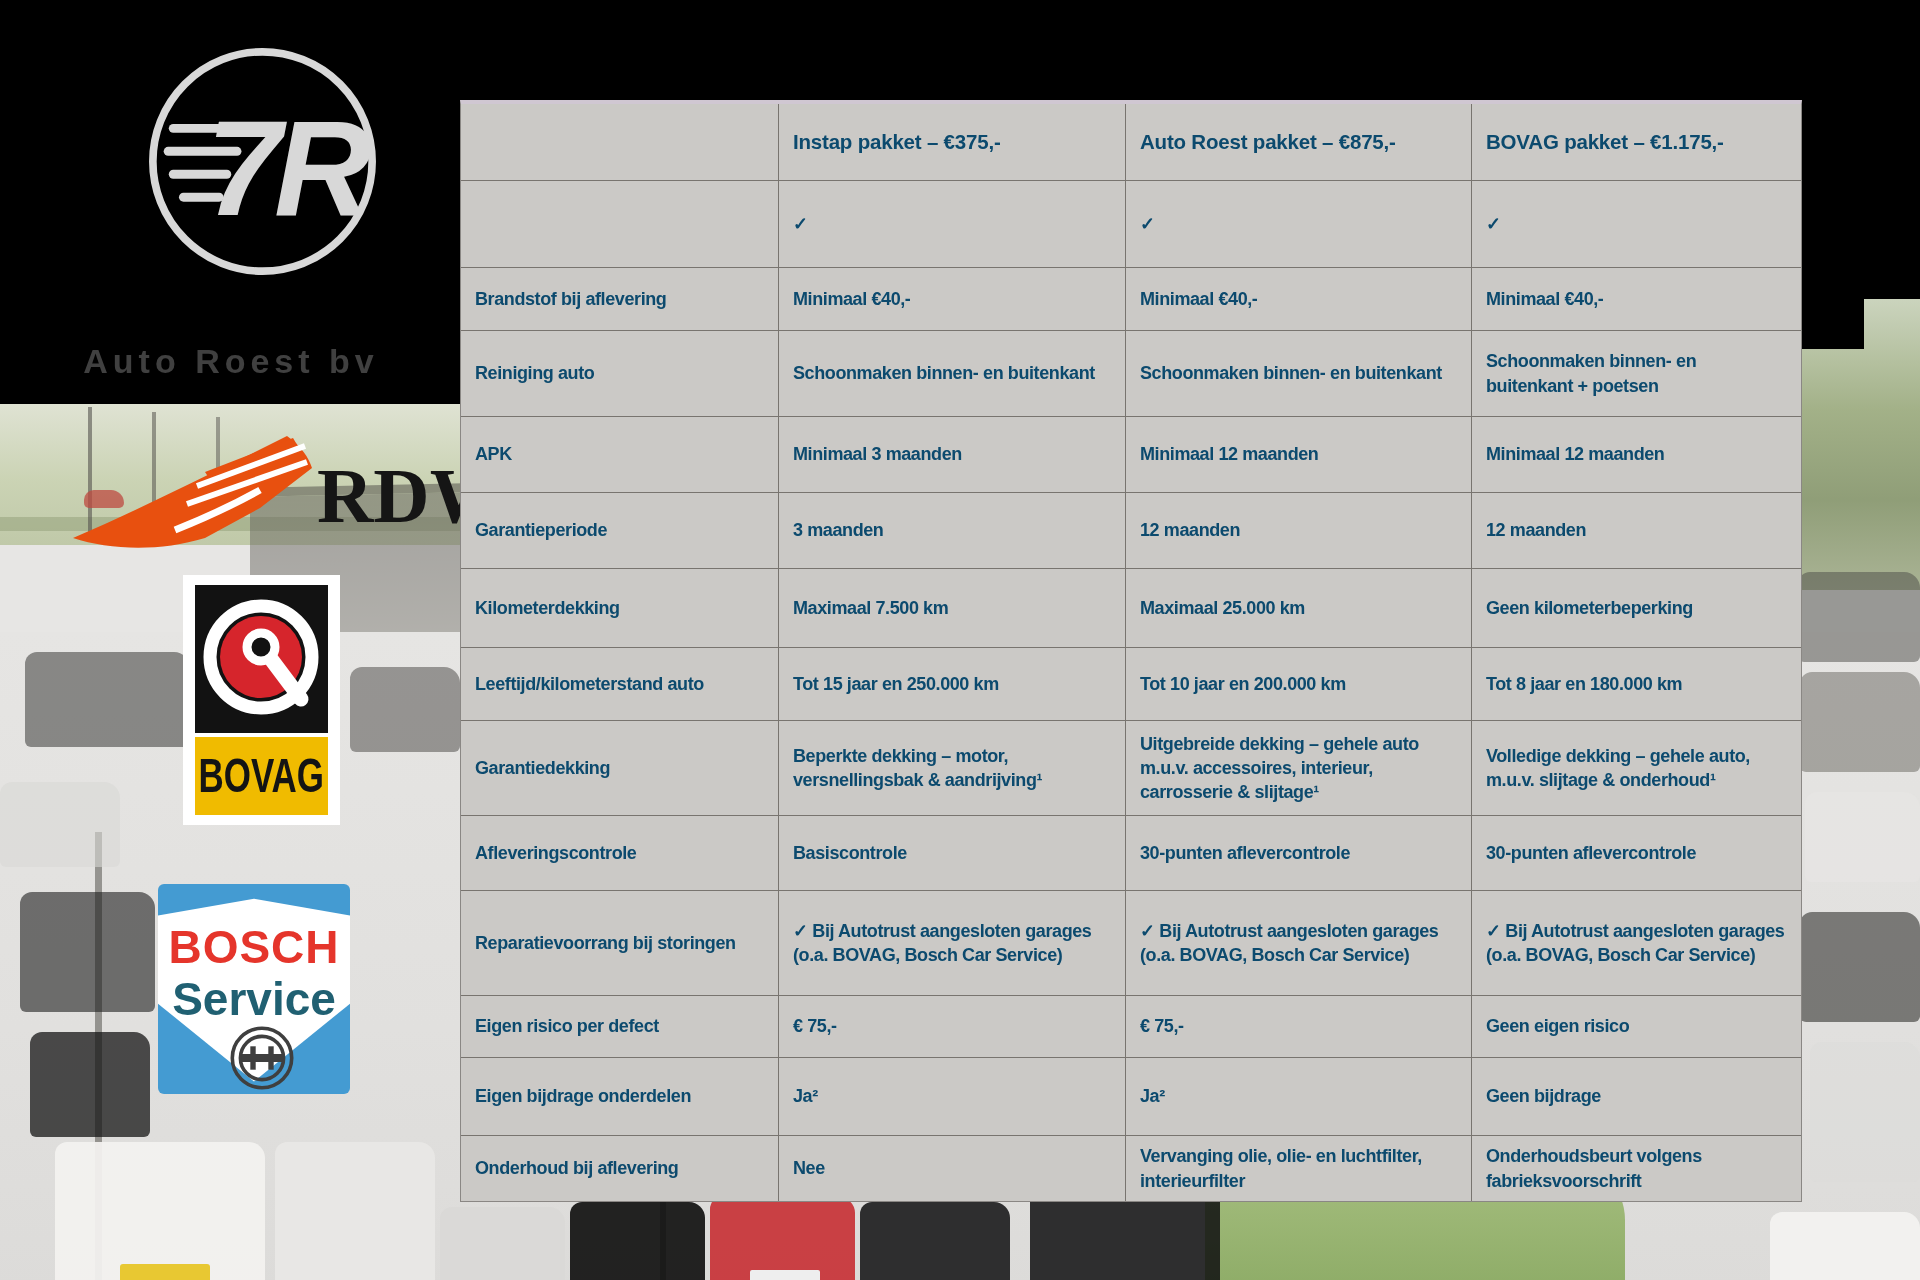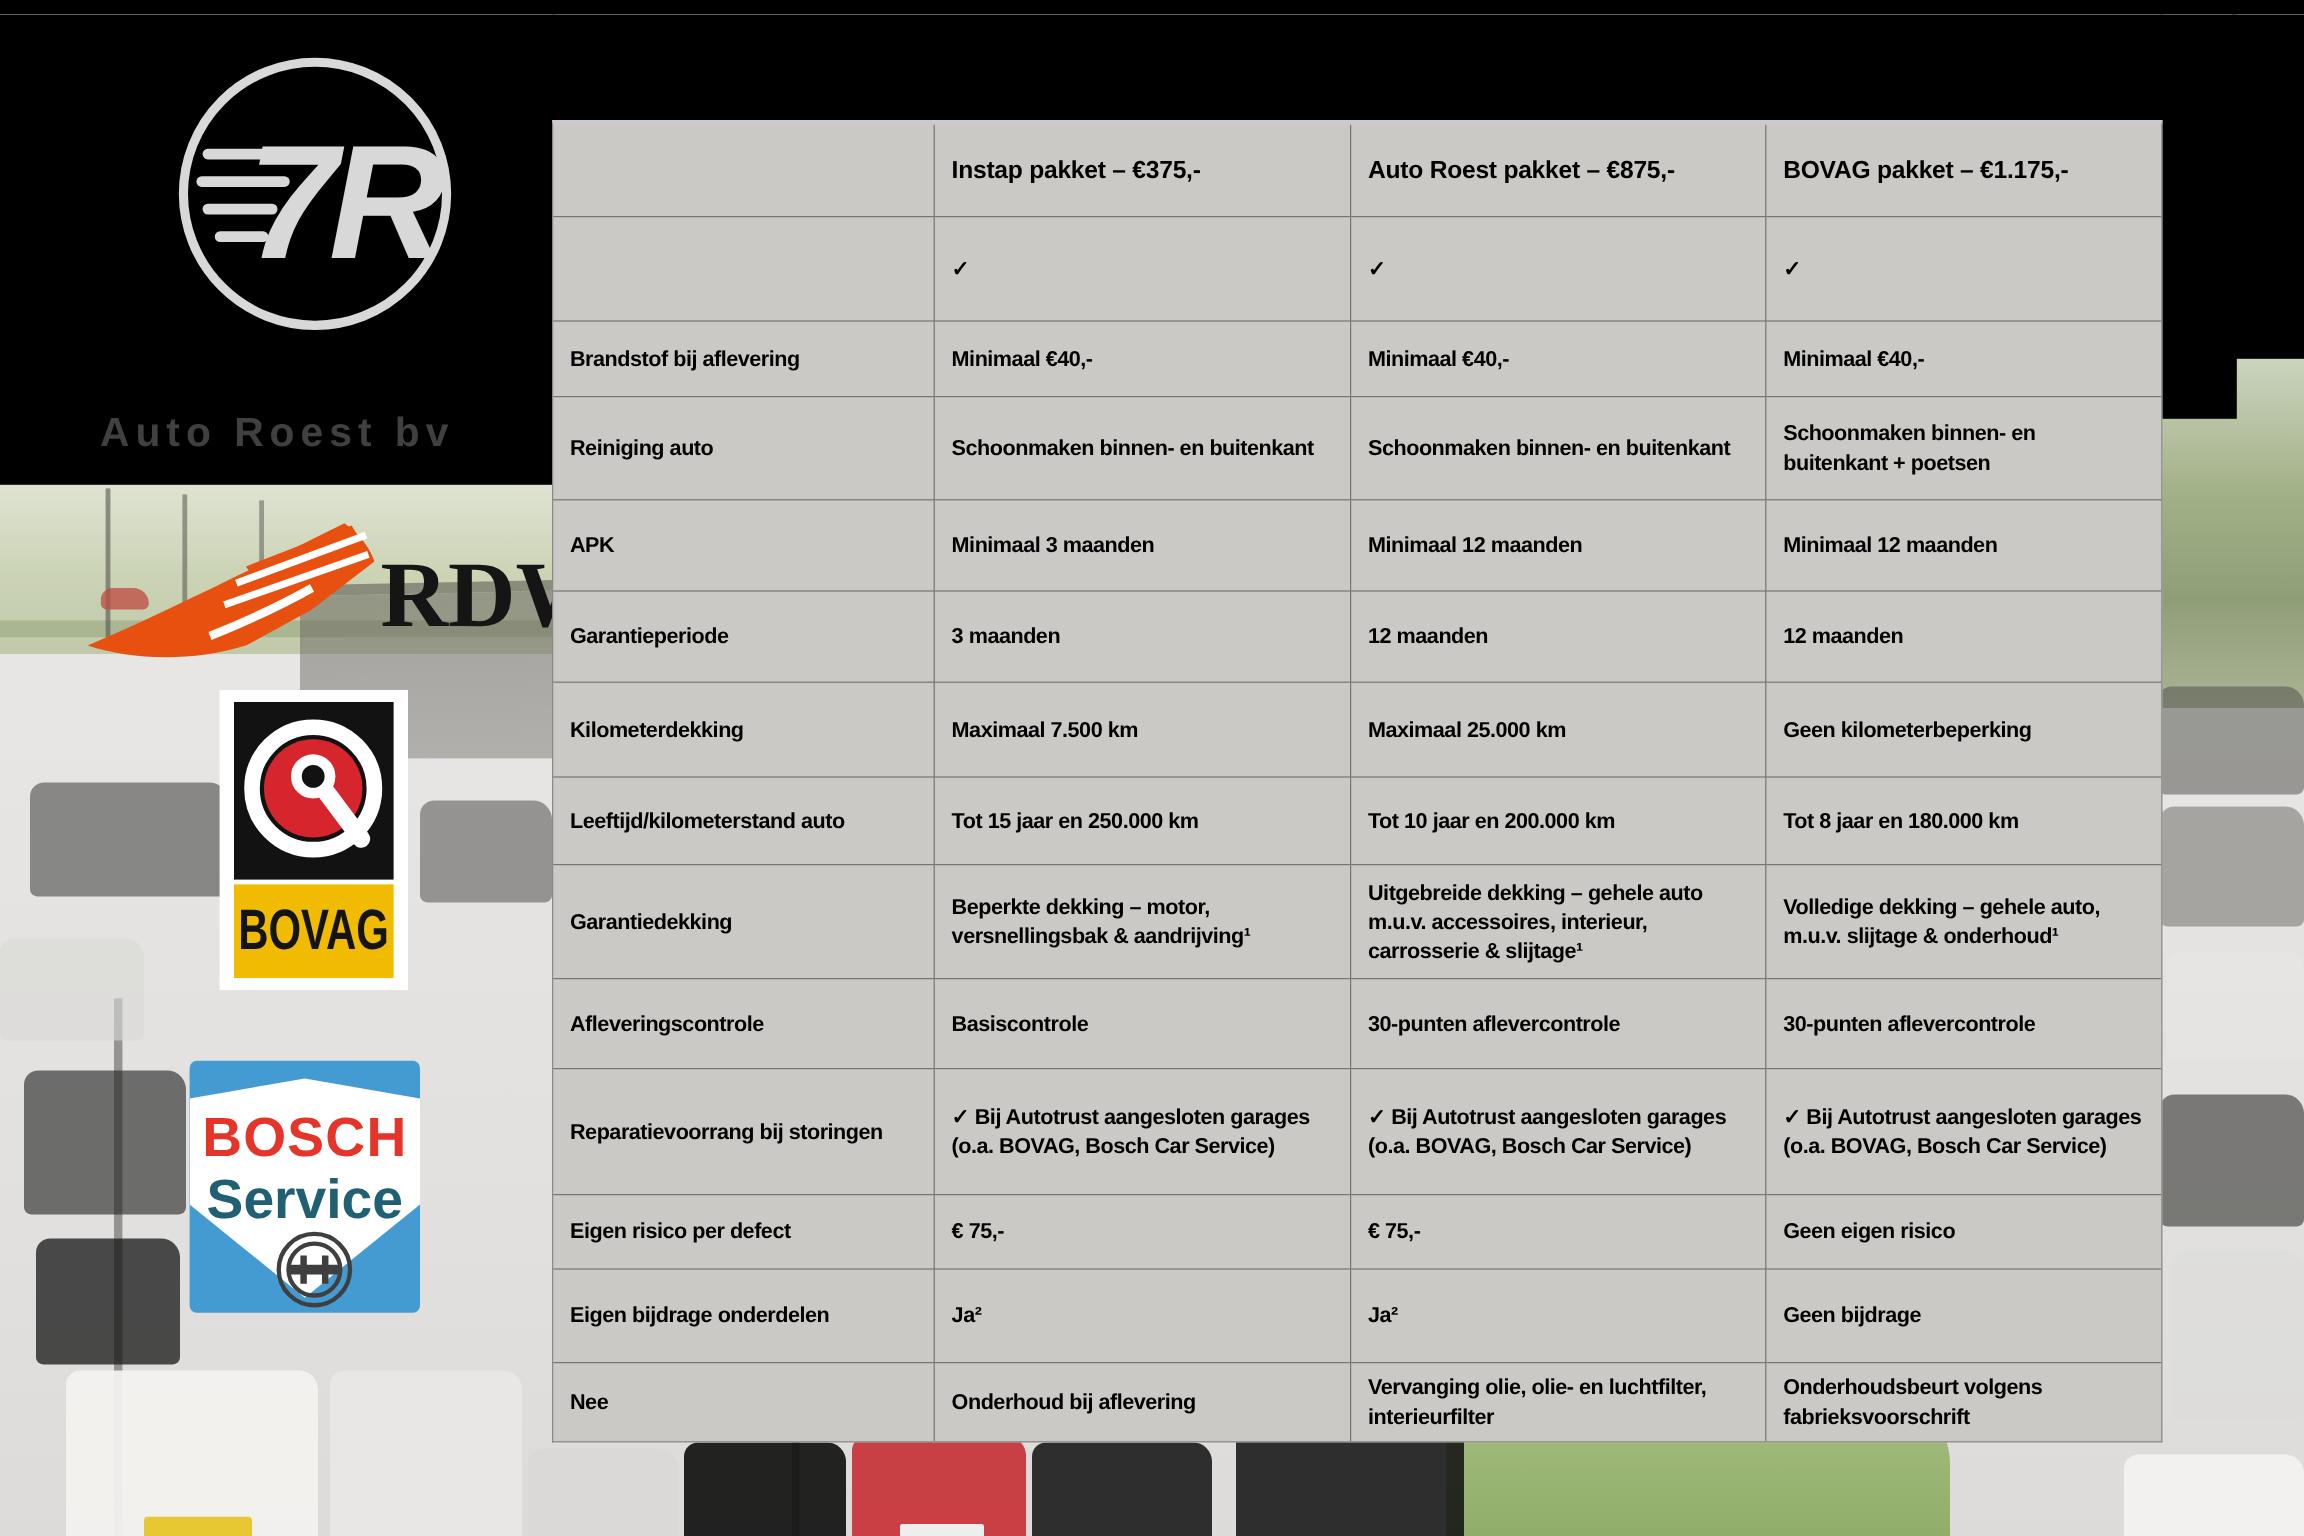--- a/index.html
+++ b/index.html
@@ -45,21 +45,21 @@
   .bosch-l2{position:absolute;left:0;top:88px;width:100%;text-align:center;
     color:var(--bosch-teal,#206072);font-size:46px;font-weight:800;}
   .bosch-arm{position:absolute;left:68px;top:138px;}
   
   .pkg-table{position:absolute;left:460px;top:88px;display:grid;
     grid-template-columns:318px 347px 346px 329px;
     grid-template-rows:77px 87px 63px 86px 76px 76px 79px 73px 95px 75px 105px 62px 78px 65px;
     background:var(--table-bg,#cbc9c6);border:1px solid #8a8784;border-top:4px solid #d0c7d2;}
   .pkg-table .cell{border-right:1px solid #78746f;border-bottom:1px solid #78746f;
     display:flex;align-items:center;padding:6px 14px;box-sizing:border-box;
-    color:#000000;font-weight:bold;font-size:18px;line-height:1.35;letter-spacing:-.4px;}
+    color:#0c4a6e;font-weight:bold;font-size:18px;line-height:1.35;letter-spacing:-.4px;}
   .pkg-table .cell:nth-child(4n){border-right:none;}
   .pkg-table .cell:nth-last-child(-n+4){border-bottom:none;}
   .pkg-table .hdr{font-size:20.5px;letter-spacing:-.2px;}
 </style>
 </head>
 <body>
 
 <div id="canvas">
 
   <div>
@@ -204,19 +204,19 @@
       <div class="cell val">✓ Bij Autotrust aangesloten garages (o.a. BOVAG, Bosch Car Service)</div>
       <div class="cell val">✓ Bij Autotrust aangesloten garages (o.a. BOVAG, Bosch Car Service)</div>
       <div class="cell rl">Eigen risico per defect</div>
       <div class="cell val">€ 75,-</div>
       <div class="cell val">€ 75,-</div>
       <div class="cell val">Geen eigen risico</div>
       <div class="cell rl">Eigen bijdrage onderdelen</div>
       <div class="cell val">Ja²</div>
       <div class="cell val">Ja²</div>
       <div class="cell val">Geen bijdrage</div>
+      <div class="cell rl">Onderhoud bij aflevering</div>
       <div class="cell val">Nee</div>
-      <div class="cell rl">Onderhoud bij aflevering</div>
       <div class="cell val">Vervanging olie, olie- en luchtfilter, interieurfilter</div>
       <div class="cell val">Onderhoudsbeurt volgens fabrieksvoorschrift</div>
     </div>
 
 </div>
 
 </body></html>

